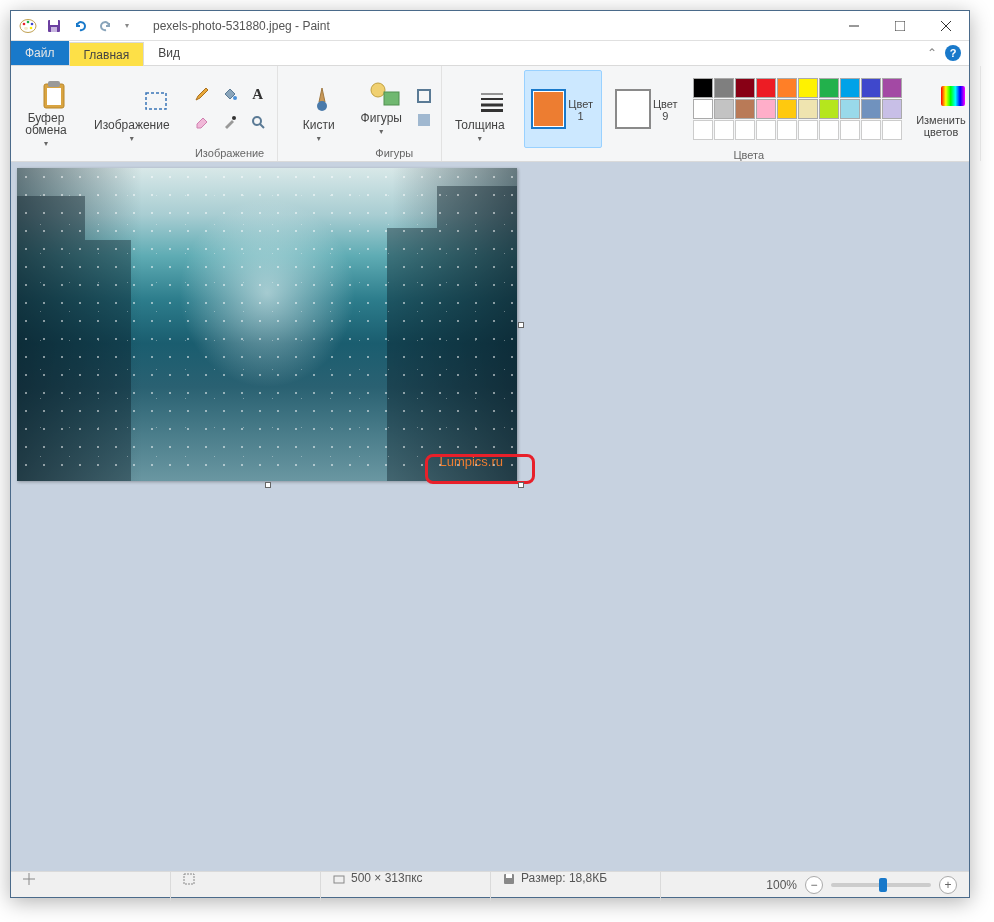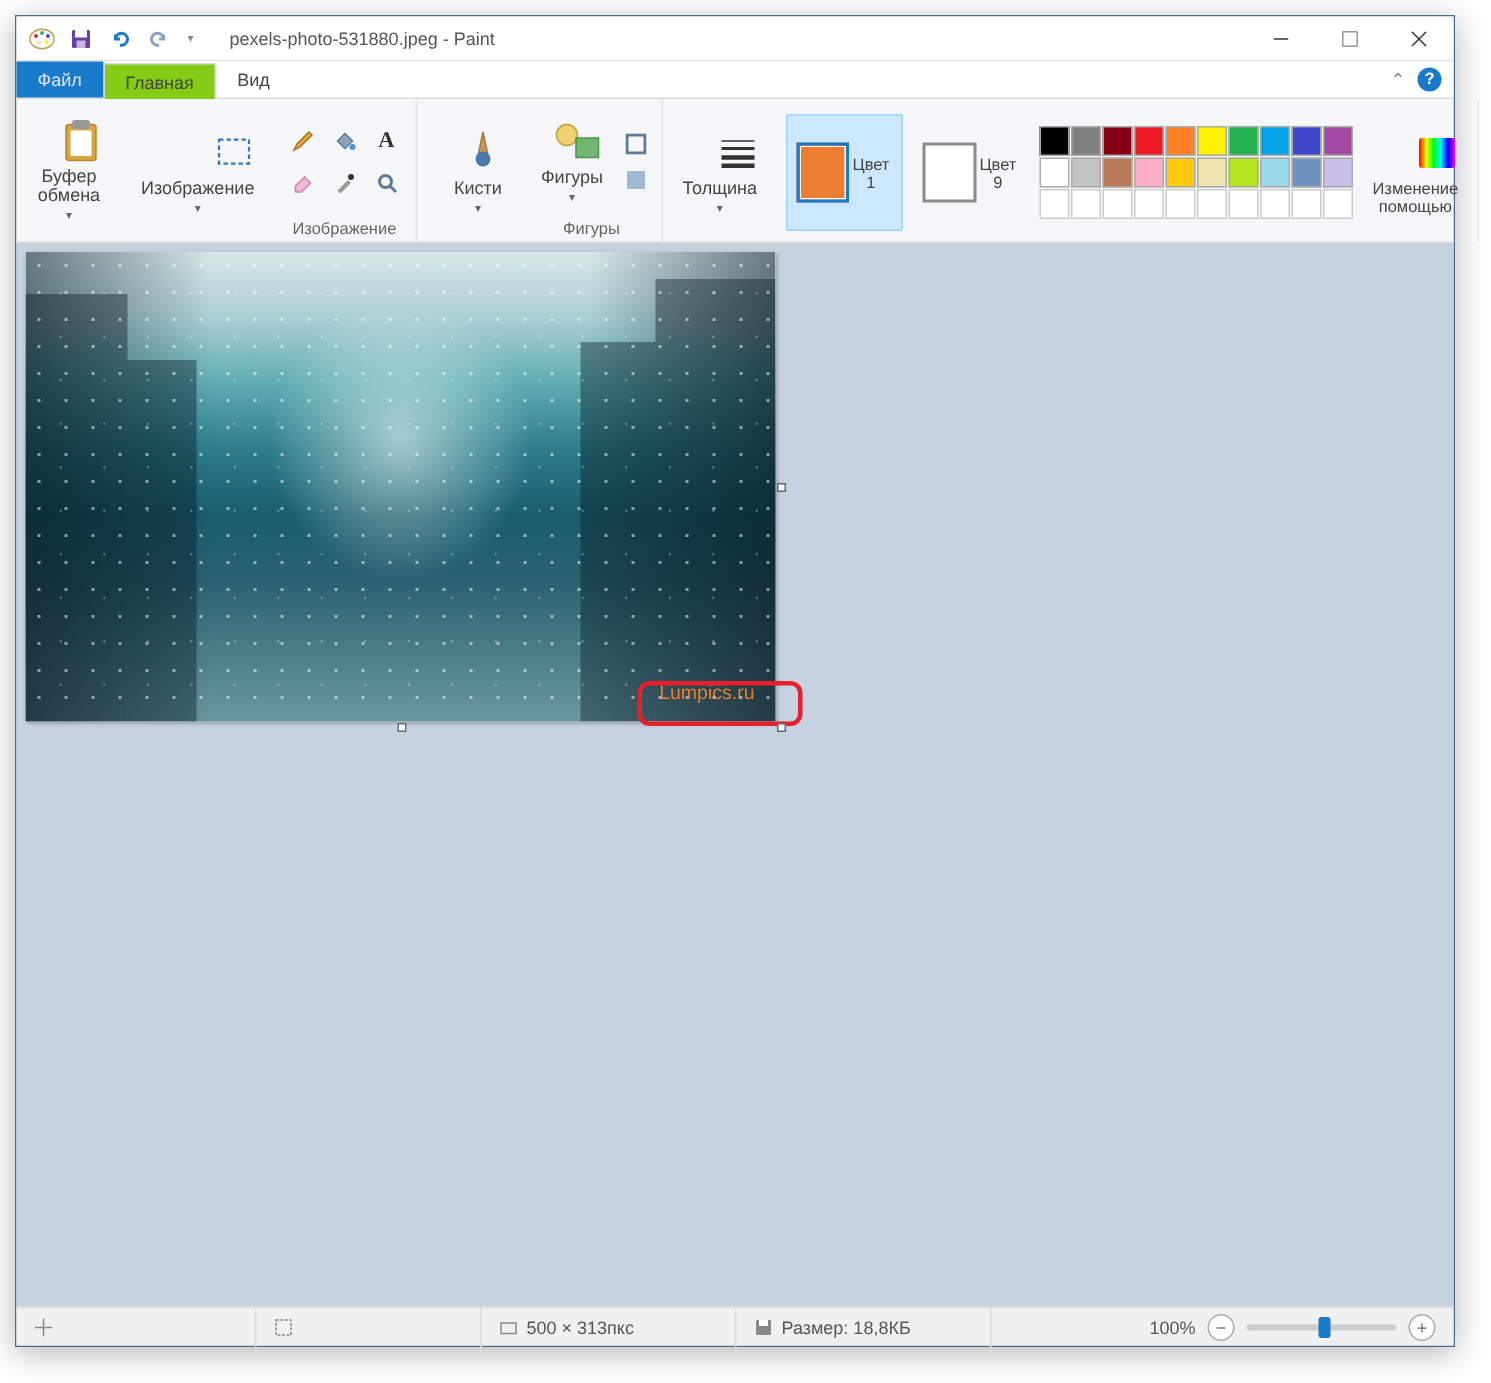--- a/index.html
+++ b/index.html
@@ -9,21 +9,21 @@
 .app-icon{width:18px;height:18px;margin-right:6px;display:flex;align-items:center;justify-content:center}
 .app-icon svg{width:18px;height:18px}
 .qat{display:flex;gap:4px;align-items:center}
 .qat-btn{width:22px;height:22px;display:flex;align-items:center;justify-content:center;cursor:pointer}
 .title-text{margin-left:20px;color:#555;font-size:12px}
 .win-controls{margin-left:auto;display:flex;height:30px}
 .win-btn{width:46px;height:30px;display:flex;align-items:center;justify-content:center;cursor:pointer}
 .menubar{height:25px;background:#fff;display:flex;align-items:stretch;border-bottom:1px solid #dadada}
 .menu-tab{padding:0 14px;display:flex;align-items:center;cursor:pointer;font-size:12px;color:#444}
 .menu-tab.file{background:#1979ca;color:#e5e5e5}
-.menu-tab.active{background:#84cc16;border:1px solid #dadada;border-bottom:none;position:relative;top:1px}
+.menu-tab.active{background:#fde047;border:1px solid #dadada;border-bottom:none;position:relative;top:1px}
 .collapse-help{margin-left:auto;display:flex;align-items:center;padding-right:8px;gap:8px}
 .help-icon{width:16px;height:16px;border-radius:50%;background:#1979ca;color:#fff;display:flex;align-items:center;justify-content:center;font-size:11px;font-weight:bold;cursor:pointer}
 .ribbon{height:96px;background:#f5f6f7;display:flex;border-bottom:1px solid #dadada}
 .rgroup{border-right:1px solid #e2e2e2;display:flex;flex-direction:column;padding:4px 6px 2px}
 .rgroup-body{flex:1;display:flex;align-items:center;gap:2px}
 .rgroup-label{text-align:center;font-size:11px;color:#666;padding-top:1px}
 .bigbtn{display:flex;flex-direction:column;align-items:flex-end;justify-content:center;padding:4px 6px;cursor:pointer;border:1px solid transparent;border-radius:2px;min-width:58px;height:72px}
 .bigbtn .icon{height:32px;display:flex;align-items:center;justify-content:center;flex-direction:column}
 .bigbtn .lbl{font-size:11px;text-align:center;line-height:12px;margin-top:2px;color:#444}
 .dropdown-arrow{font-size:8px;color:#666;margin-top:1px}
@@ -45,21 +45,21 @@
 .photo::after{content:"";position:absolute;inset:0;background-image:radial-gradient(circle 1px,rgba(255,255,255,.5) 1px,transparent 1px),radial-gradient(circle 1px,rgba(255,255,255,.35) 1px,transparent 1px);background-size:18px 18px,29px 29px;background-position:0 0,9px 13px}
 .building{position:absolute;background:rgba(8,25,35,.40)}
 .b1{left:0;top:28px;width:68px;height:285px}
 .b2{left:68px;top:72px;width:46px;height:241px}
 .b3{right:0;top:18px;width:80px;height:295px}
 .b4{right:80px;top:60px;width:50px;height:253px}
 .watermark{position:absolute;right:14px;bottom:12px;color:#ed7d31;font-size:13px;font-weight:500}
 .annot{position:absolute;border:3px solid #e8202a;border-radius:8px;pointer-events:none}
 .handle{position:absolute;width:6px;height:6px;background:#fff;border:1px solid #666}
 .statusbar{height:26px;background:#f0f0f0;border-top:1px solid #dadada;display:flex;align-items:center;font-size:11px;color:#555}
-.status-seg{padding:16px 12px;border-right:1px solid #dadada;height:100%;display:flex;align-items:center;gap:6px}
+.status-seg{padding:16px 12px;border-right:1px solid #dadada;height:100%;display:flex;align-items:flex-end;gap:6px}
 .zoom{margin-left:auto;display:flex;align-items:center;gap:8px;padding:0 12px}
 .slider{width:100px;height:4px;background:#ccc;position:relative;border-radius:2px}
 .thumb{position:absolute;left:48px;top:-5px;width:8px;height:14px;background:#1979ca;border-radius:2px}
 .zbtn{width:18px;height:18px;border:1px solid #aaa;border-radius:50%;display:flex;align-items:center;justify-content:center;cursor:pointer;background:#fff;font-size:12px;color:#666}
 </style>
 </head>
 <body>
 
 <div class="window">
 
@@ -304,23 +304,24 @@
                     <stop offset=".2" stop-color="#ff0"></stop>
                     <stop offset=".4" stop-color="#0f0"></stop>
                     <stop offset=".6" stop-color="#0ff"></stop>
                     <stop offset=".8" stop-color="#00f"></stop>
                     <stop offset="1" stop-color="#f0f"></stop>
                   </linearGradient>
                 </defs>
                 <rect x="2" y="2" width="24" height="20" fill="url(#rb)" rx="2"></rect>
               </svg>
             </div>
-          <div class="lbl">Изменение помощью</div>
-        </div>
-      </div>
+          <div class="lbl">Изменить цветов</div>
+        </div>
+      </div>
+      <div class="rgroup-label">Цвета</div>
     </div>
 
     <div class="rgroup" style="border-right:none">
       <div class="rgroup-body">
         <div class="bigbtn" style="min-width:90px">
           <div class="icon">
               <svg width="28" height="28">
                 <defs>
                   <radialGradient id="p3d">
                     <stop offset="0" stop-color="#ff6ec7"></stop>

